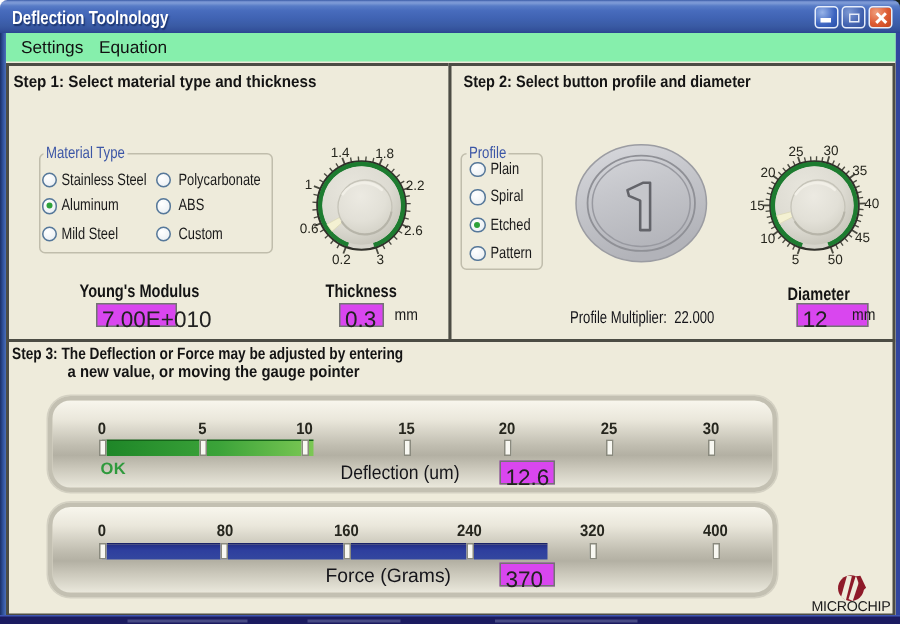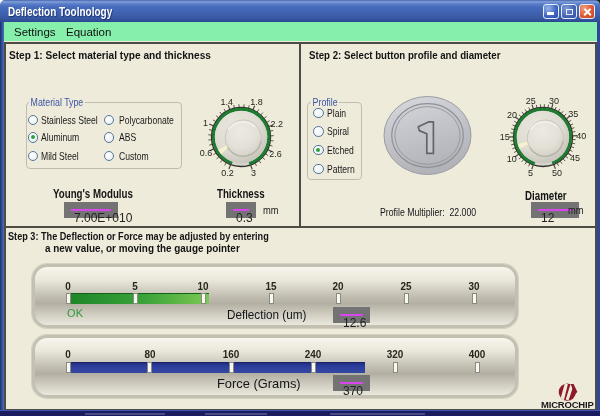--- a/index.html
+++ b/index.html
@@ -23,30 +23,30 @@
 #p1{left:4px;top:42px;width:297px;height:186px}
 #p2{left:299px;top:42px;width:298px;height:186px}
 #p3{left:4px;top:226px;width:593px;height:184px;border-bottom-width:1px}
 .hdr{position:absolute;font-size:11px;font-weight:bold;color:#141414;white-space:nowrap;transform:scaleX(.88);transform-origin:left center}
 .group{position:absolute;border:1px solid #c0bdac;border-radius:4px}
 .gcap{position:absolute;font-size:11px;color:#3c56a6;background:#eeebdb;padding:0 2px;transform:scaleX(.8);transform-origin:left center;white-space:nowrap}
 .radio{position:absolute;width:10.5px;height:10.5px;border-radius:50%;border:1.2px solid #56789a;background:radial-gradient(circle at 35% 30%,#ffffff,#eef2f5 70%,#cdd8e0)}
 .rdot{position:absolute;left:2.1px;top:2.1px;width:4px;height:4px;border-radius:50%;background:#2ea13a}
 .rlab{position:absolute;font-size:11px;color:#1a1a1a;white-space:nowrap;transform:scaleX(.78);transform-origin:left center}
 .blab{position:absolute;font-size:12px;font-weight:bold;color:#141414;white-space:nowrap;transform:scaleX(.81);transform-origin:left center}
-.box{position:absolute;height:16px;background:#d946ef;border:7px solid #737373;font-size:12px;color:#222;padding:2px 0 0 3px}
+.box{position:absolute;height:16px;background:#d946ef;border:1px solid #737373;font-size:15px;color:#222;padding:2px 0 0 3px}
 .small{position:absolute;font-size:11px;color:#1a1a1a;transform:scaleX(.85);transform-origin:left center}
 .gauge{position:absolute;left:32px;width:486px;border:3px solid #c3c0b2;border-radius:15px;box-shadow:0 0 0 1px #d4d1c3;
 background:linear-gradient(180deg,#f8f6ed 0%,#eae7db 22%,#c0bdb0 52%,#b3b0a3 63%,#cbc8bb 78%,#eae8dc 100%)}
 #gd{top:264px;height:64px}
 #gf{top:335px;height:63px}
 .gnum{position:absolute;width:30px;text-align:center;font-size:11px;font-weight:bold;color:#26261e;transform:scaleX(.9)}
 .slot{position:absolute;width:4.5px;height:11px;background:#f8f8f2;border:1px solid #8a8a7e}
 .gtxt{position:absolute;font-size:12.5px;color:#15151a;white-space:nowrap;transform:scaleX(.93);transform-origin:left center}
-#okg{position:absolute;left:67px;top:307px;font-size:11px;color:#2f9a3c;font-weight:normal;letter-spacing:.3px}
+#okg{position:absolute;left:67px;top:307px;font-size:11px;color:#2f9a3c;font-weight:bold;letter-spacing:.3px}
 </style></head><body>
 <div style="position:absolute;left:0;top:0;width:8px;height:8px;background:#fff;z-index:1"></div>
 <div style="position:absolute;right:0;top:0;width:8px;height:8px;background:#18221c;z-index:1"></div>
 <div id="title">
     <span class="txt">Deflection Toolnology</span>
 <span class="tbtn" id="btnmin">
       <i></i>
     </span>
     <span class="tbtn" id="btnmax">
       <i></i>
@@ -302,17 +302,17 @@
 <span class="slot" style="left:475px;top:361.5px"></span>
 <span class="gtxt" style="left:217px;top:376px;font-size:13px;transform:scaleX(.99)">Force (Grams)</span>
 <span class="box" style="left:333px;top:375px;width:37px">370</span>
 
 <svg class="abs" style="left:556px;top:381px" width="22" height="21" viewBox="0 0 22 21">
 <circle cx="11.3" cy="11.1" r="8.6" fill="#8e1a29"></circle>
 <polygon points="8.7,2.7 11.9,3.1 7.9,19.3 4.7,17.0" fill="#eeebdb"></polygon>
 <polygon points="14.4,3.4 17.2,5.4 12.5,19.6 9.7,18.4" fill="#eeebdb"></polygon>
 <polygon points="14.8,3.1 17.6,2.9 21.4,10.9 18.4,13.7" fill="#8e1a29"></polygon>
 </svg>
-<span class="abs" style="left:541px;top:399px;font-size:9.5px;font-weight:bold;letter-spacing:-0.2px;color:#1a1a1a">MICROCHIP</span>
+<span class="abs" style="left:541px;top:399px;font-size:9.5px;font-weight:normal;letter-spacing:-0.2px;color:#1a1a1a">MICROCHIP</span>
 <div id="bstrip">
     <i style="left:85px;width:80px"></i>
     <i style="left:205px;width:62px"></i>
     <i style="left:330px;width:95px"></i>
   </div>
 </body></html>

